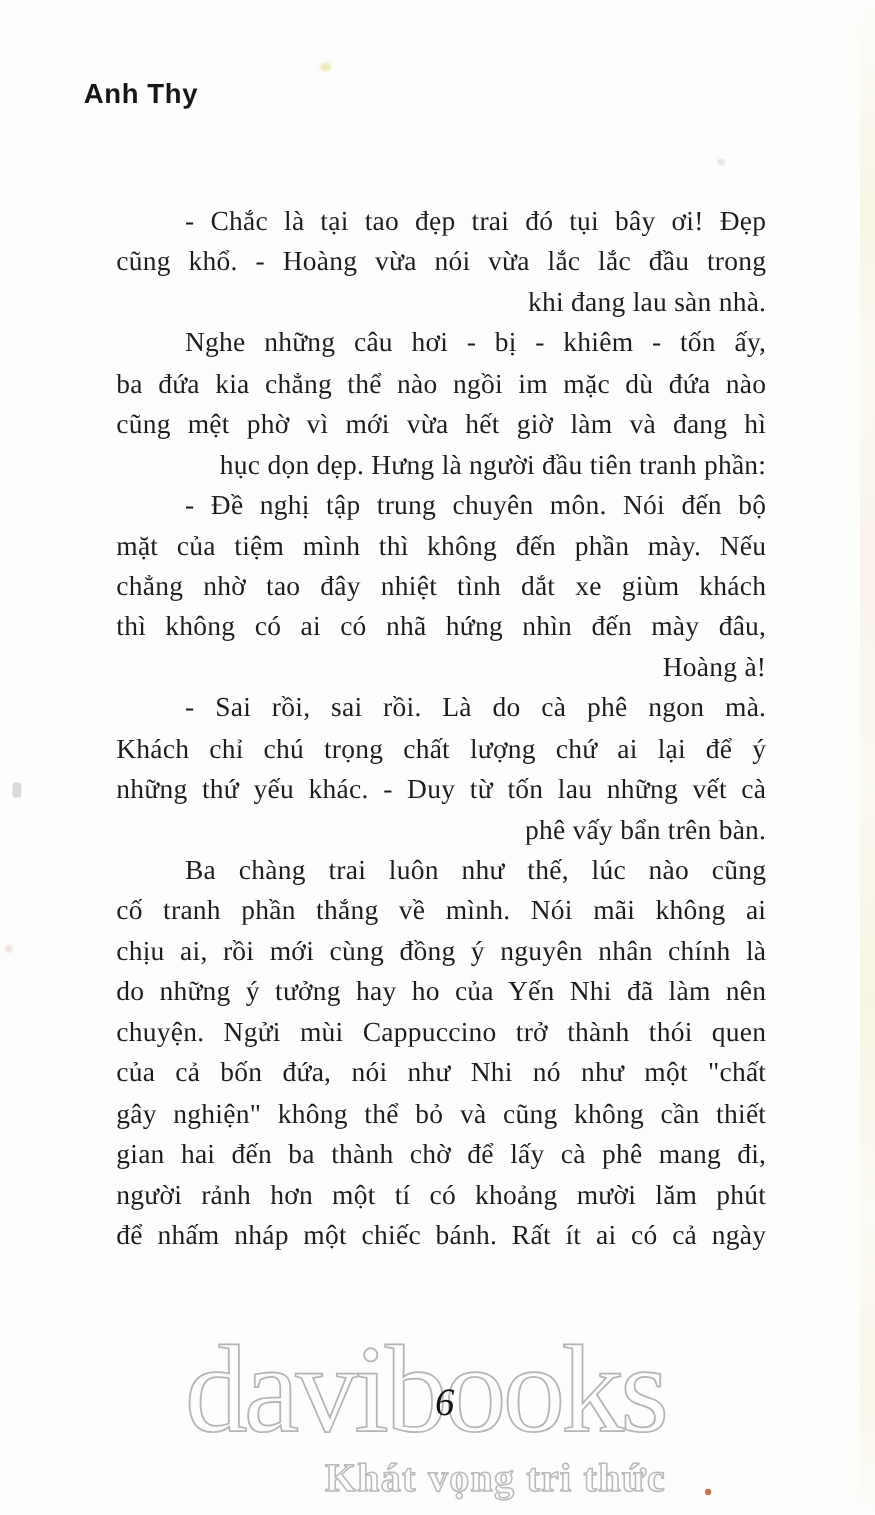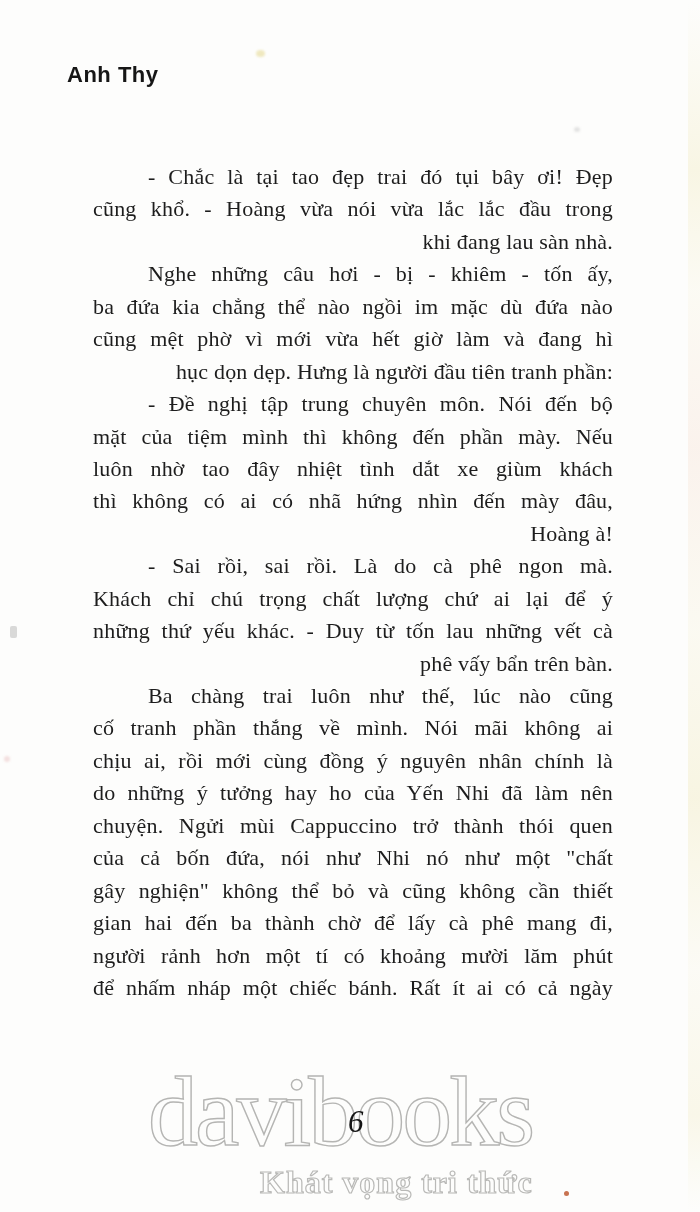--- a/index.html
+++ b/index.html
@@ -142,21 +142,21 @@
   <div class="body-text" id="body-text">
       <div class="line indent just">- Chắc là tại tao đẹp trai đó tụi bây ơi! Đẹp</div>
       <div class="line just">cũng khổ. - Hoàng vừa nói vừa lắc lắc đầu trong</div>
       <div class="line">khi đang lau sàn nhà.</div>
       <div class="line indent just">Nghe những câu hơi - bị - khiêm - tốn ấy,</div>
       <div class="line just">ba đứa kia chẳng thể nào ngồi im mặc dù đứa nào</div>
       <div class="line just">cũng mệt phờ vì mới vừa hết giờ làm và đang hì</div>
       <div class="line">hục dọn dẹp. Hưng là người đầu tiên tranh phần:</div>
       <div class="line indent just">- Đề nghị tập trung chuyên môn. Nói đến bộ</div>
       <div class="line just">mặt của tiệm mình thì không đến phần mày. Nếu</div>
-      <div class="line just">luôn nhờ tao đây nhiệt tình dắt xe giùm khách</div>
+      <div class="line just">chẳng nhờ tao đây nhiệt tình dắt xe giùm khách</div>
       <div class="line just">thì không có ai có nhã hứng nhìn đến mày đâu,</div>
       <div class="line">Hoàng à!</div>
       <div class="line indent just">- Sai rồi, sai rồi. Là do cà phê ngon mà.</div>
       <div class="line just">Khách chỉ chú trọng chất lượng chứ ai lại để ý</div>
       <div class="line just">những thứ yếu khác. - Duy từ tốn lau những vết cà</div>
       <div class="line">phê vấy bẩn trên bàn.</div>
       <div class="line indent just">Ba chàng trai luôn như thế, lúc nào cũng</div>
       <div class="line just">cố tranh phần thắng về mình. Nói mãi không ai</div>
       <div class="line just">chịu ai, rồi mới cùng đồng ý nguyên nhân chính là</div>
       <div class="line just">do những ý tưởng hay ho của Yến Nhi đã làm nên</div>

